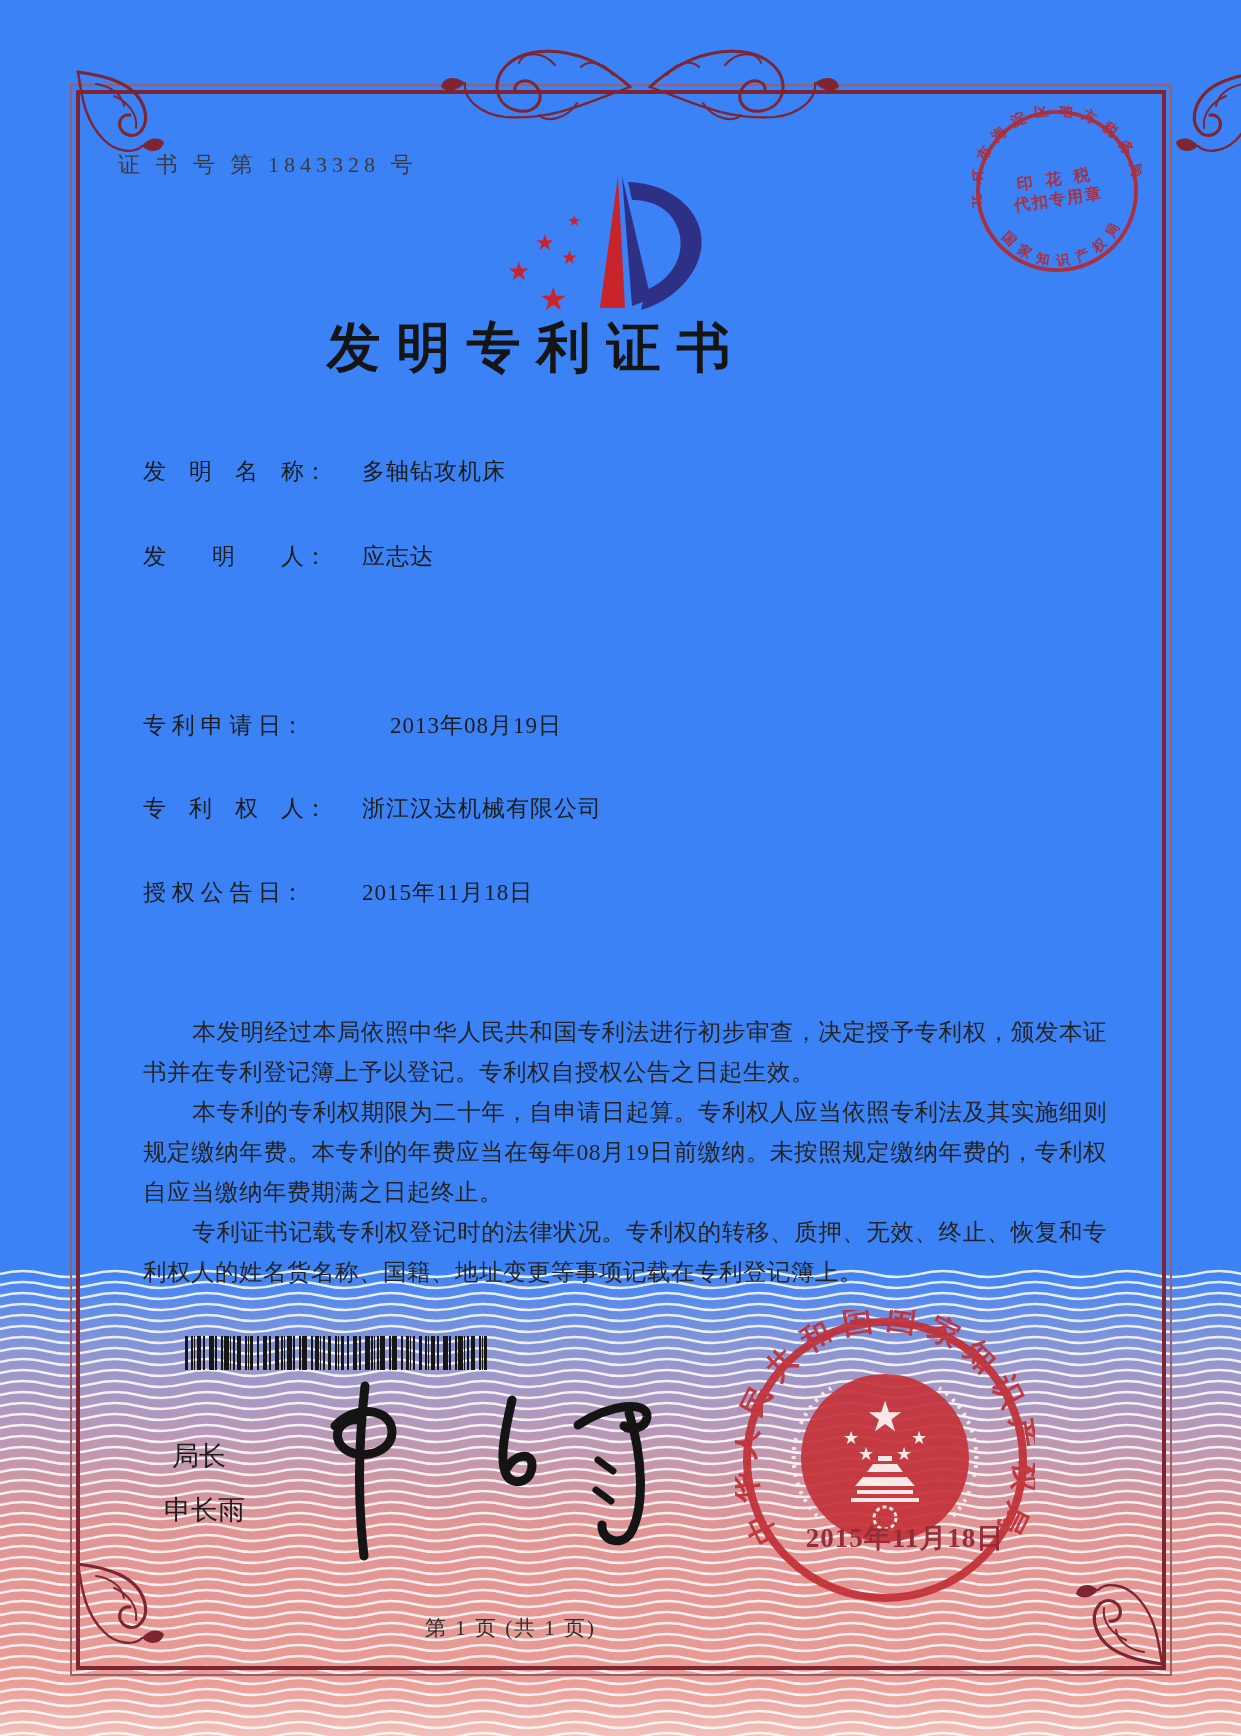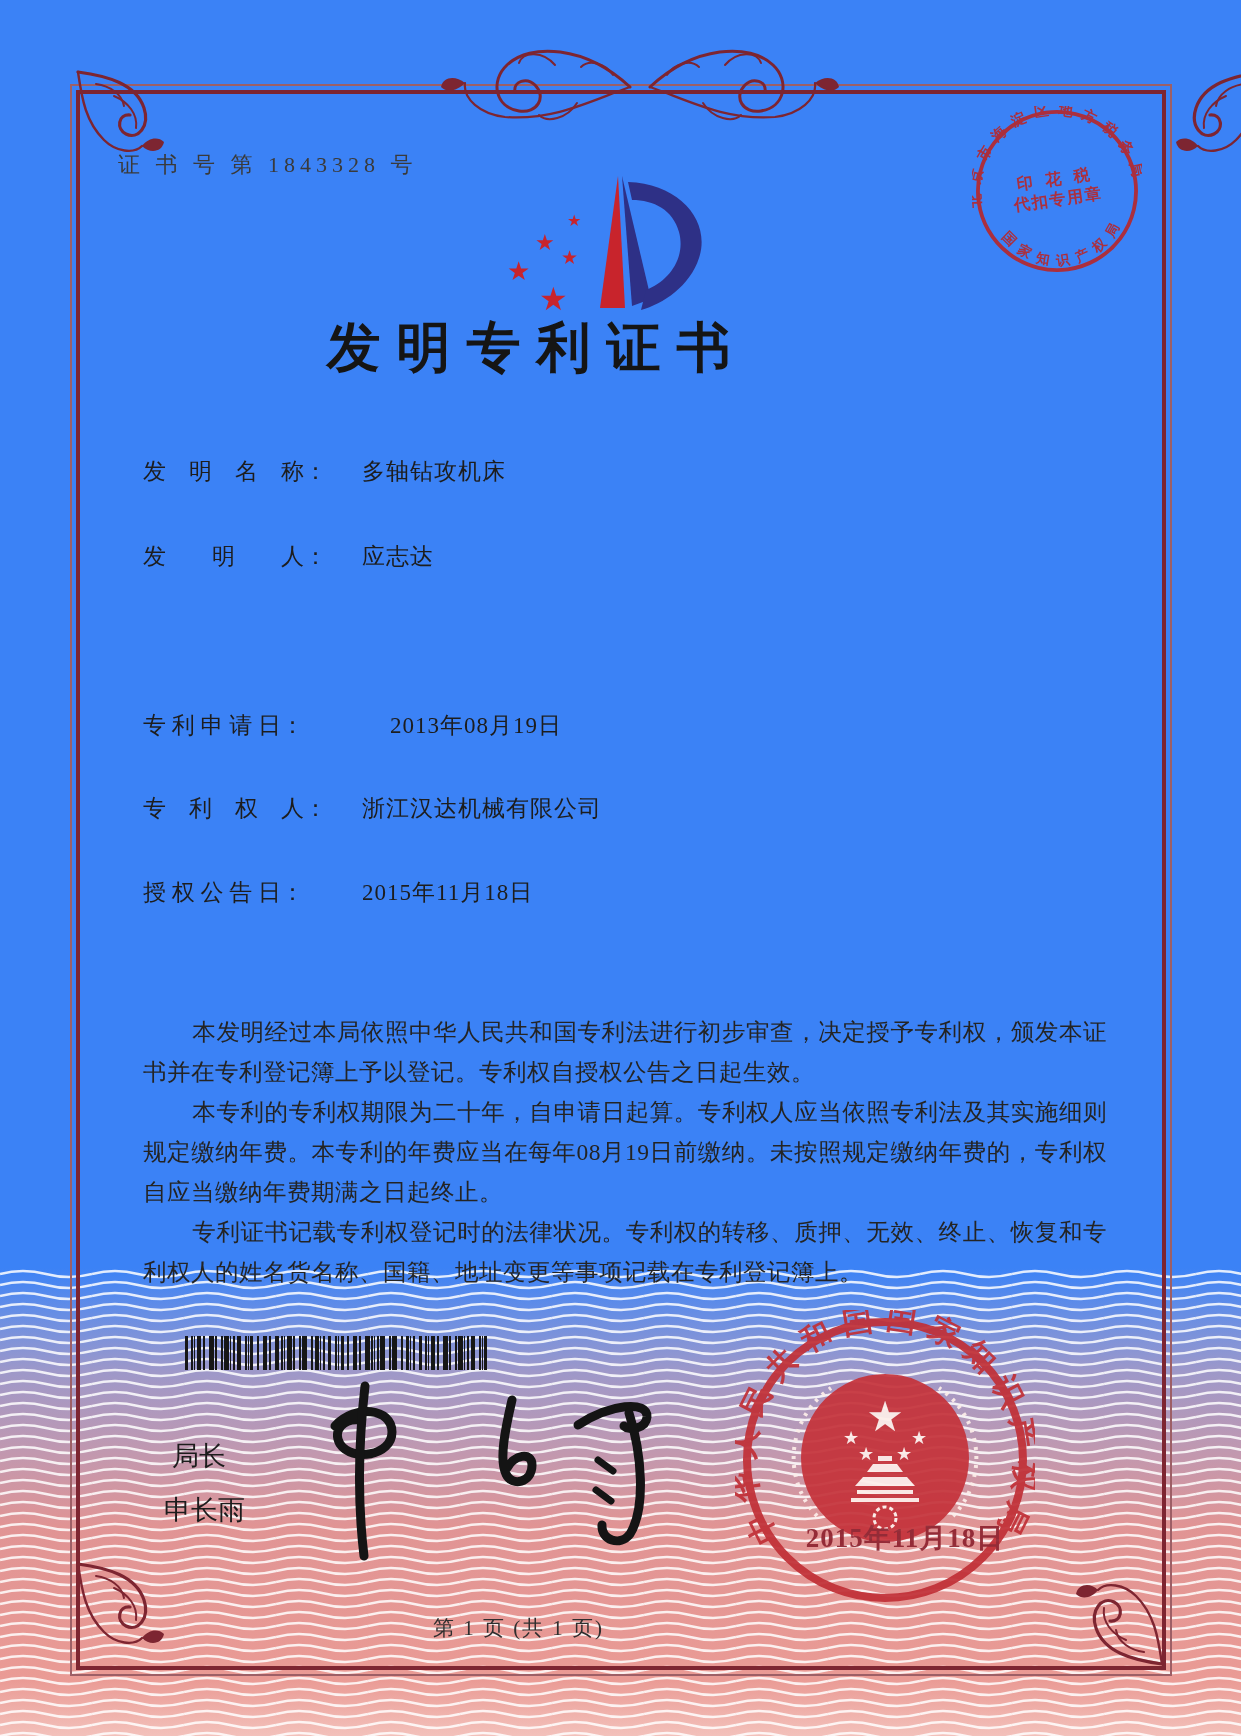--- a/index.html
+++ b/index.html
@@ -34,21 +34,21 @@
   .barcode{left:185px;top:1336px;width:303px;height:34px;z-index:5;
     background:
       repeating-linear-gradient(90deg,#161616 0 2px,rgba(0,0,0,0) 2px 6px),
       repeating-linear-gradient(90deg,#161616 0 3px,rgba(0,0,0,0) 3px 13px),
       repeating-linear-gradient(90deg,#161616 0 1px,rgba(0,0,0,0) 1px 9px);
   }
   .sig-title{left:172px;top:1438px;font-size:27px;font-family:"Liberation Sans","DejaVu Sans",sans-serif;color:#1c1c1c;z-index:6;}
   .sig-name{left:164px;top:1492px;font-size:27px;font-family:"Liberation Sans","DejaVu Sans",sans-serif;color:#1c1c1c;z-index:6;}
   .signature{left:280px;top:1368px;z-index:6;}
   .office-stamp{left:735px;top:1310px;z-index:7;}
-  .footer{left:8px;top:1614px;width:1021px;text-align:center;font-size:21px;color:#2e2e2e;z-index:8;letter-spacing:2px;}
+  .footer{left:0;top:1614px;width:1021px;text-align:center;font-size:21px;color:#2e2e2e;z-index:8;letter-spacing:2px;}
   svg text{font-family:"Liberation Serif","DejaVu Serif",serif;}
 </style>
 </head>
 <body>
 
 <div class="page">
 
   <div class="abs waves-wrap">
     <svg width="1241" height="468" viewBox="0 0 1241 468" preserveAspectRatio="none">
       <defs>

